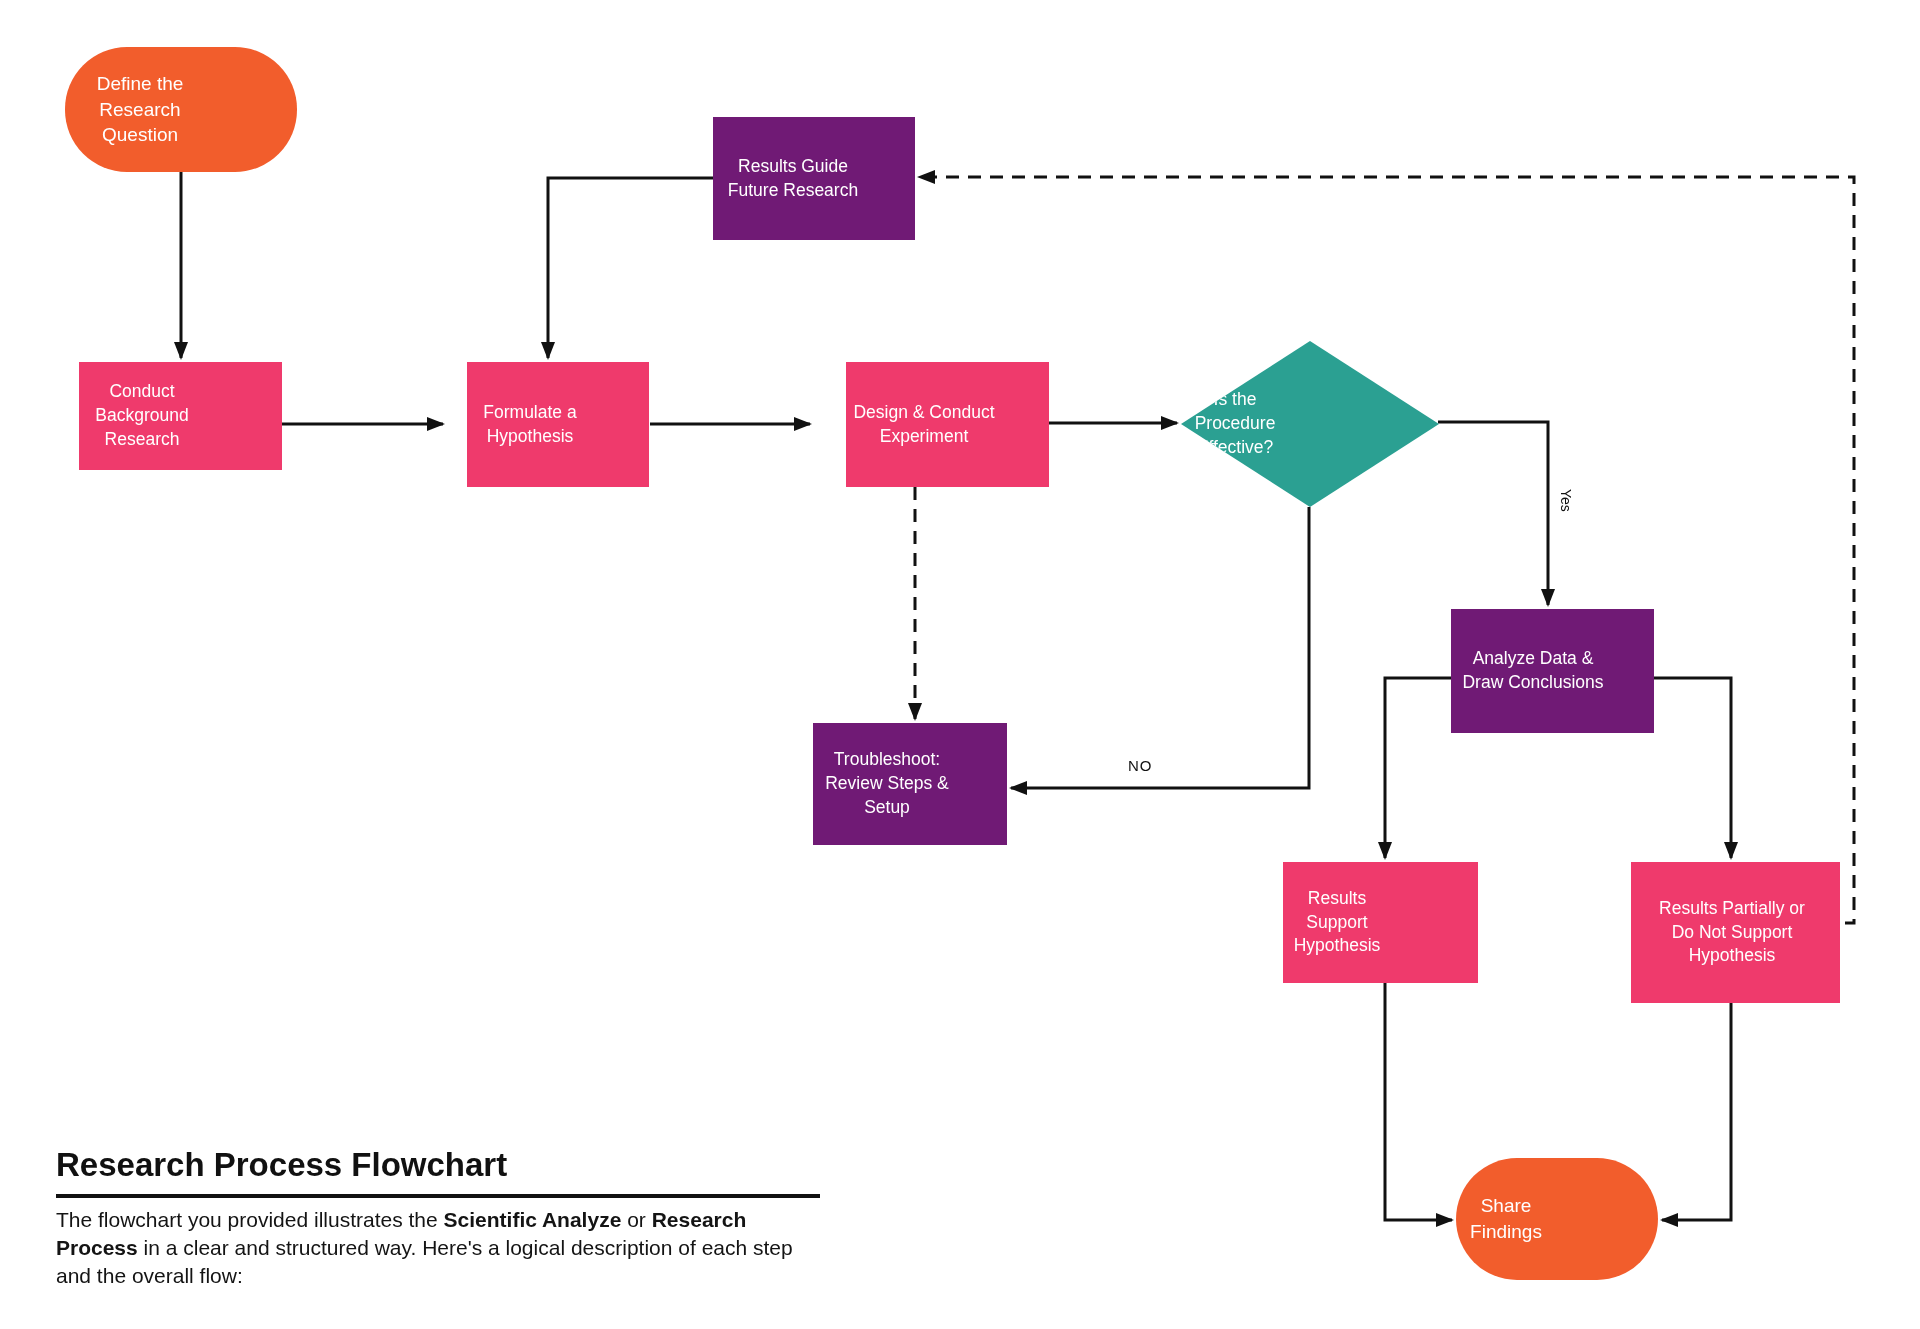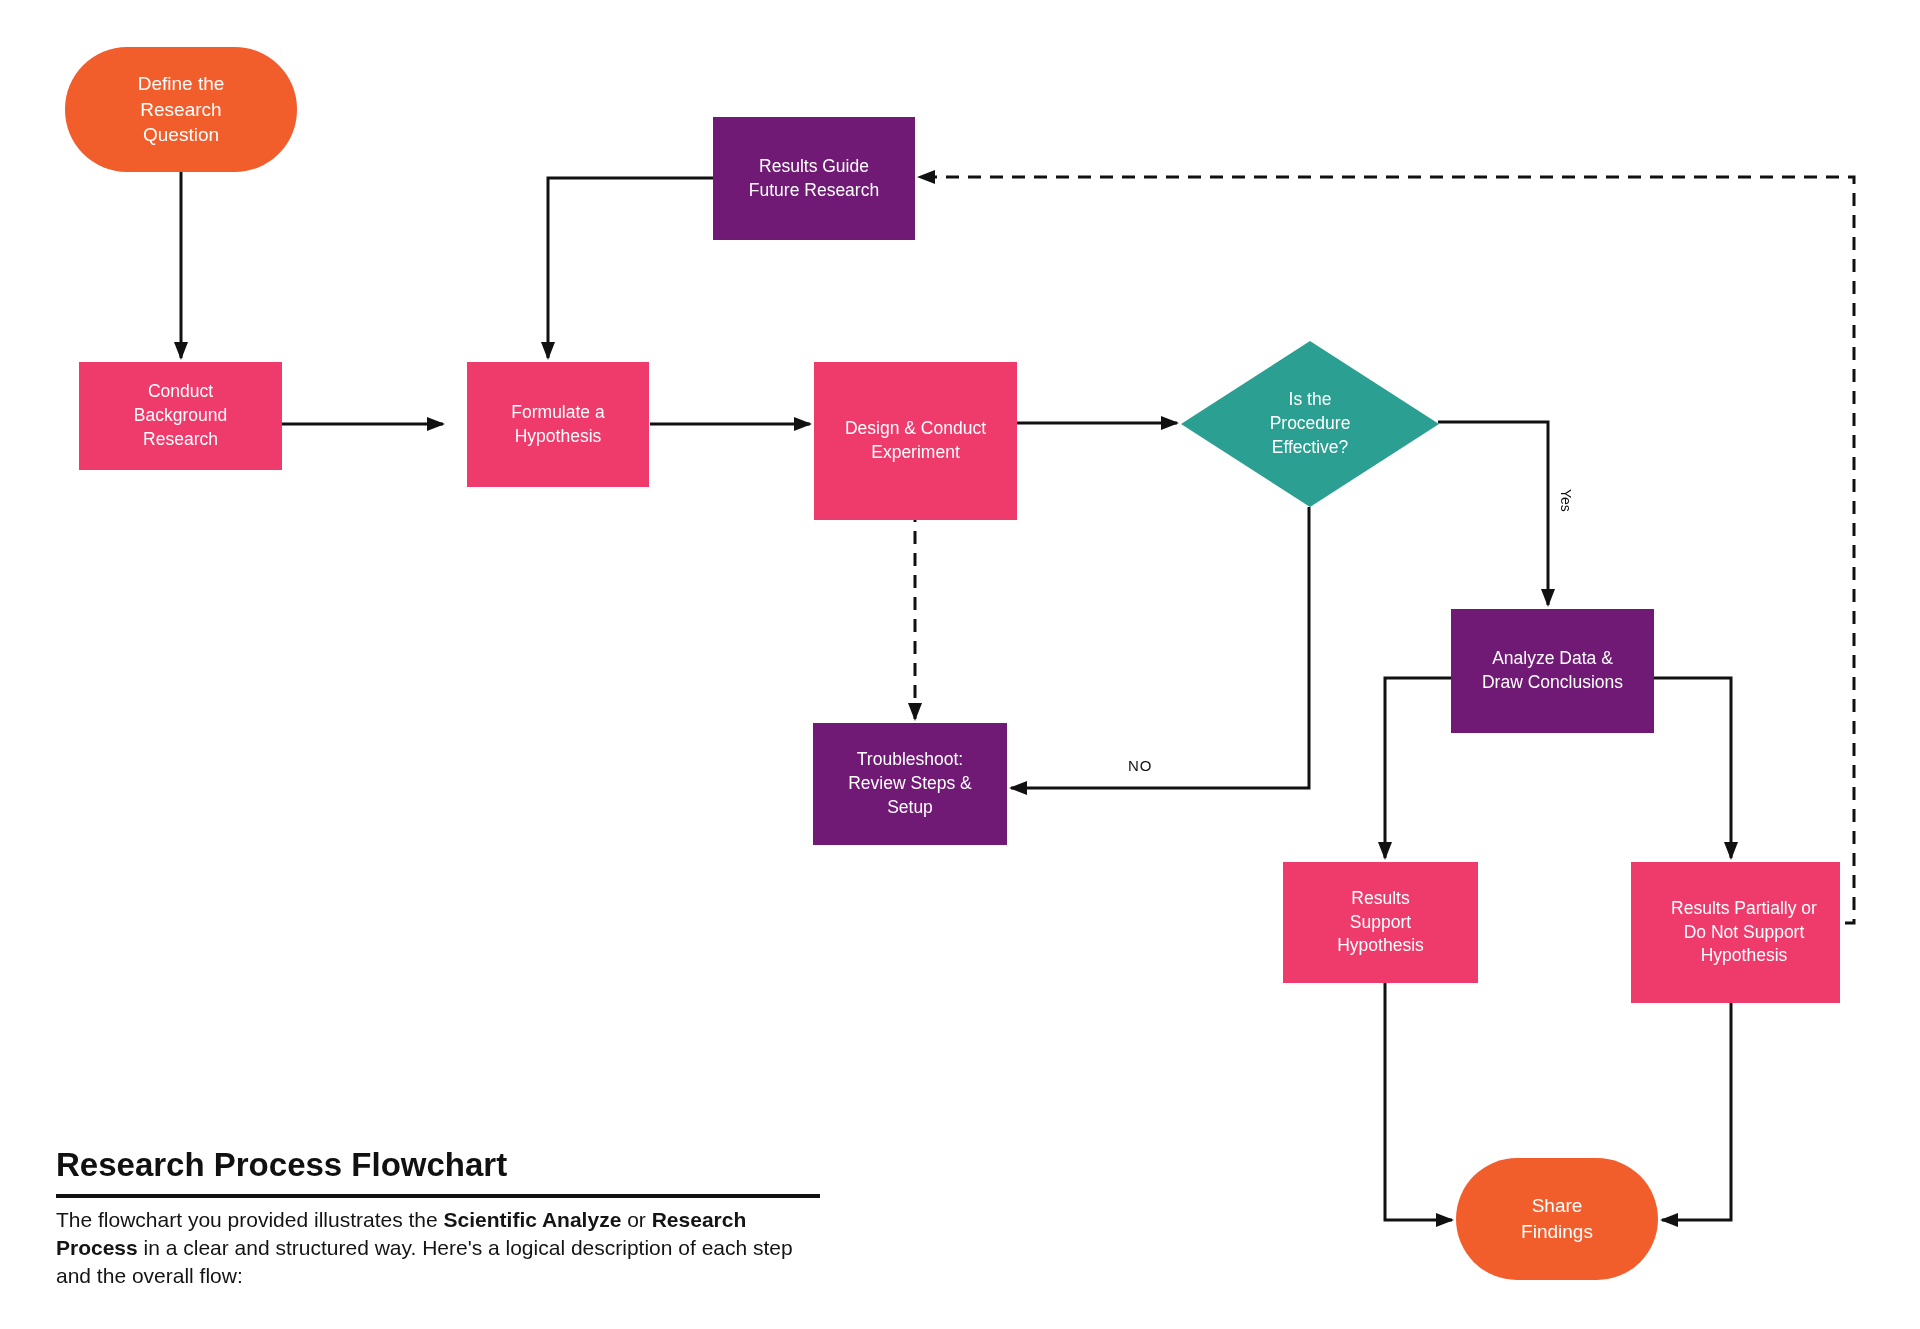--- a/index.html
+++ b/index.html
@@ -5,34 +5,34 @@
   html,body { margin:0; padding:0; background:#ffffff; }
   .canvas {
     position:relative; width:1920px; height:1329px; background:#ffffff;
     font-family:"Liberation Sans", sans-serif; overflow:hidden;
   }
   .edges { position:absolute; left:0; top:0; width:1920px; height:1329px; }
   .edges polyline { fill:none; stroke:#111111; stroke-width:3; }
   .edges .dashed { stroke-dasharray:13 9; }
 
   .node {
-    position:absolute; display:flex; align-items:center; justify-content:center;
+    position:absolute; display:flex; align-items:center; justify-content:flex-start;
     text-align:center; color:#ffffff; font-weight:500; font-size:17.5px; line-height:1.36;
   }
   .lbl { display:inline-block; }
   .pink    { background:#EF3A6C; }
   .blue    { background:#701a75; }
   .pill    { background:#F25D2C; border-radius:62px; font-size:19px; }
   .diamond { background:#2BA092; clip-path:polygon(50% 0%,100% 50%,50% 100%,0% 50%); }
 
   #n-define    { left:65px;   top:47px;   width:232px; height:125px; }
   #n-guide     { left:713px;  top:117px;  width:202px; height:123px; }
   #n-conduct   { left:79px;   top:362px;  width:203px; height:108px; }
   #n-formulate { left:447px;  top:362px;  width:182px; height:125px;margin-left:20px; }
-  #n-design    { left:814px;  top:362px;  width:203px; height:158px; }
+  #n-design    { left:846px;  top:362px;  width:203px; height:125px; }
   #n-decision  { left:1181px; top:341px;  width:258px; height:166px; }
   #n-analyze   { left:1451px; top:609px;  width:203px; height:124px; }
   #n-trouble   { left:813px;  top:723px;  width:194px; height:122px; }
   #n-support   { left:1283px; top:862px;  width:195px; height:121px; }
   #n-partial   { left:1631px; top:862px;  width:192px; height:141px;padding-left:17px; }
   #n-share     { left:1456px; top:1158px; width:202px; height:122px; }
 
   #n-define .lbl    { max-width:150px; }
   #n-guide .lbl     { max-width:160px; }
   #n-conduct .lbl   { max-width:126px; }

